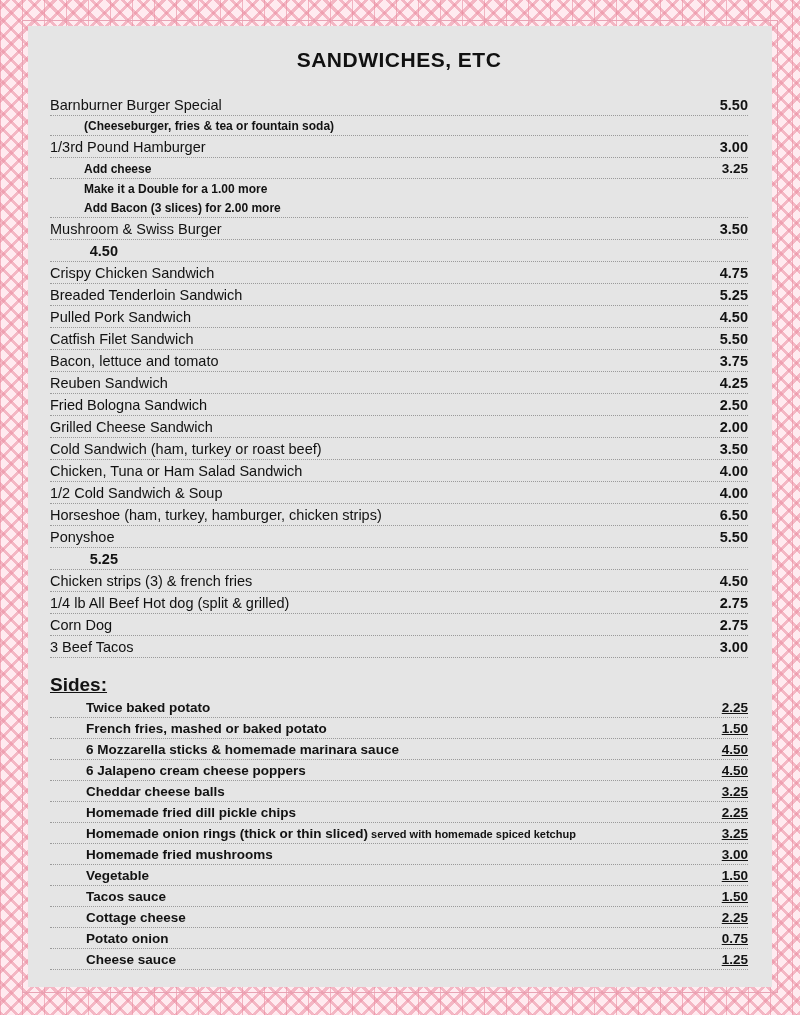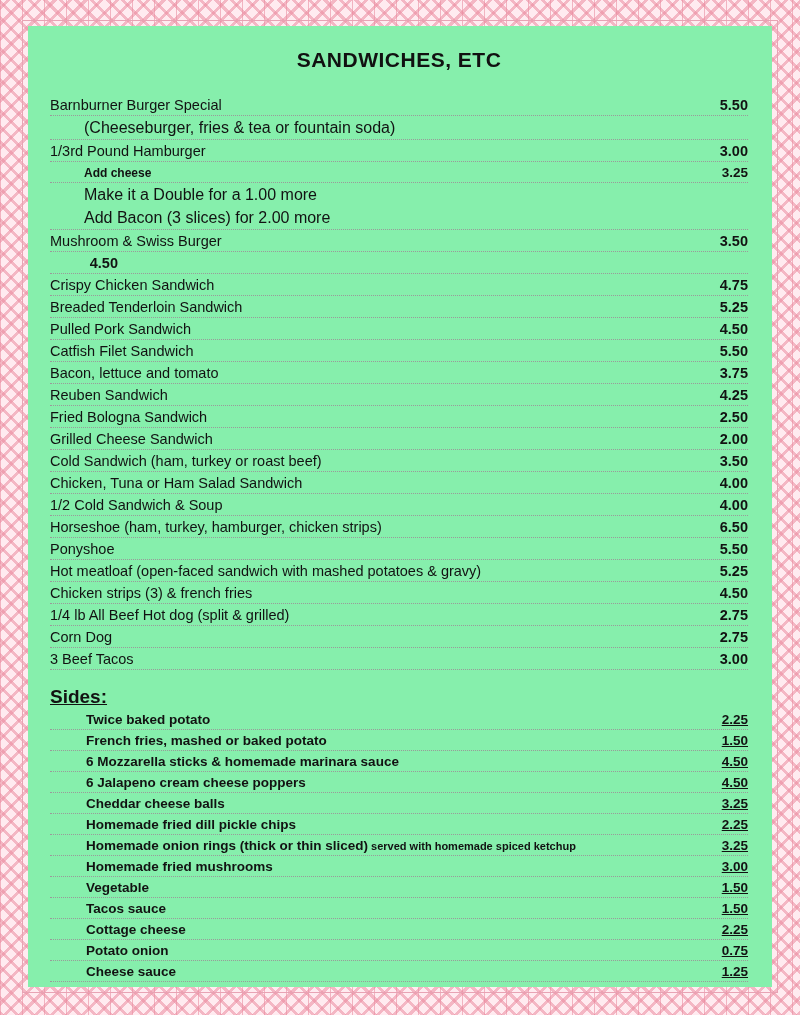--- a/index.html
+++ b/index.html
@@ -34,21 +34,21 @@
     border: 1px solid #e8a3b4;
     pointer-events: none;
   }
 
   .page {
     position: absolute;
     left: 28px;
     top: 26px;
     right: 28px;
     bottom: 28px;
-    background: #86efac;
+    background: #e5e5e5;
     box-sizing: border-box;
     padding: 18px 24px 10px 22px;
     overflow: hidden;
   }
 
   .title {
     text-align: center;
     font-size: 21px;
     font-weight: bold;
     letter-spacing: 0.5px;
@@ -93,22 +93,22 @@
   .row.sub .item-name {
     font-size: 12px;
     font-weight: bold;
     padding-left: 34px;
   }
   .row.sub .item-price {
     font-size: 13.5px;
     font-weight: bold;
   }
   .row.note .item-name {
-    font-size: 16px;
-    font-weight: normal;
+    font-size: 12px;
+    font-weight: bold;
     padding-left: 34px;
   }
 
   .row.sides-head {
     border-bottom: none;
     padding-top: 16px;
     padding-bottom: 1px;
   }
   .sides-head .item-name {
     font-size: 19px;
@@ -219,21 +219,20 @@
       </div>
       <div class="row">
         <div class="item-name">Horseshoe (ham, turkey, hamburger, chicken strips)</div>
         <div class="item-price">6.50</div>
       </div>
       <div class="row">
         <div class="item-name">Ponyshoe</div>
         <div class="item-price">5.50</div>
       </div>
       <div class="row">
-        <div class="item-name">Hot meatloaf (open-faced sandwich with mashed potatoes &amp; gravy)</div>
         <div class="item-price">5.25</div>
       </div>
       <div class="row">
         <div class="item-name">Chicken strips (3) &amp; french fries</div>
         <div class="item-price">4.50</div>
       </div>
       <div class="row">
         <div class="item-name">1/4 lb All Beef Hot dog (split &amp; grilled)</div>
         <div class="item-price">2.75</div>
       </div>

